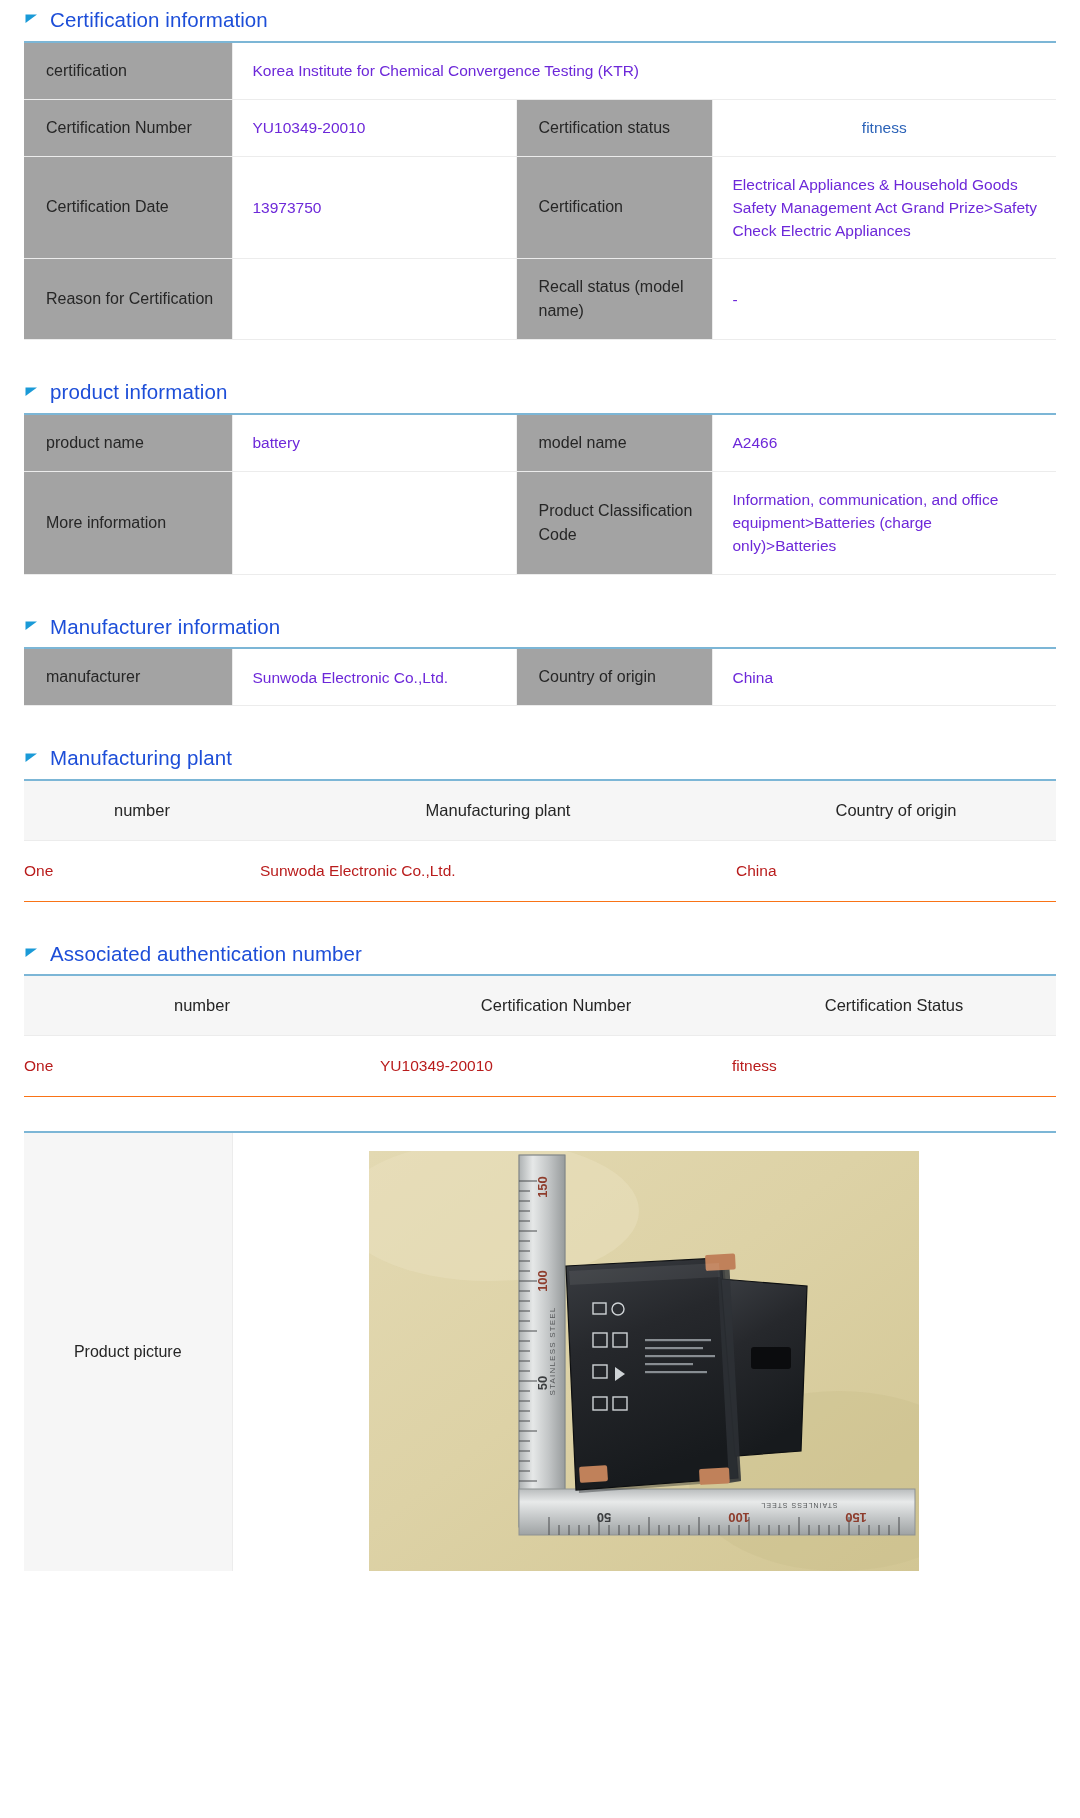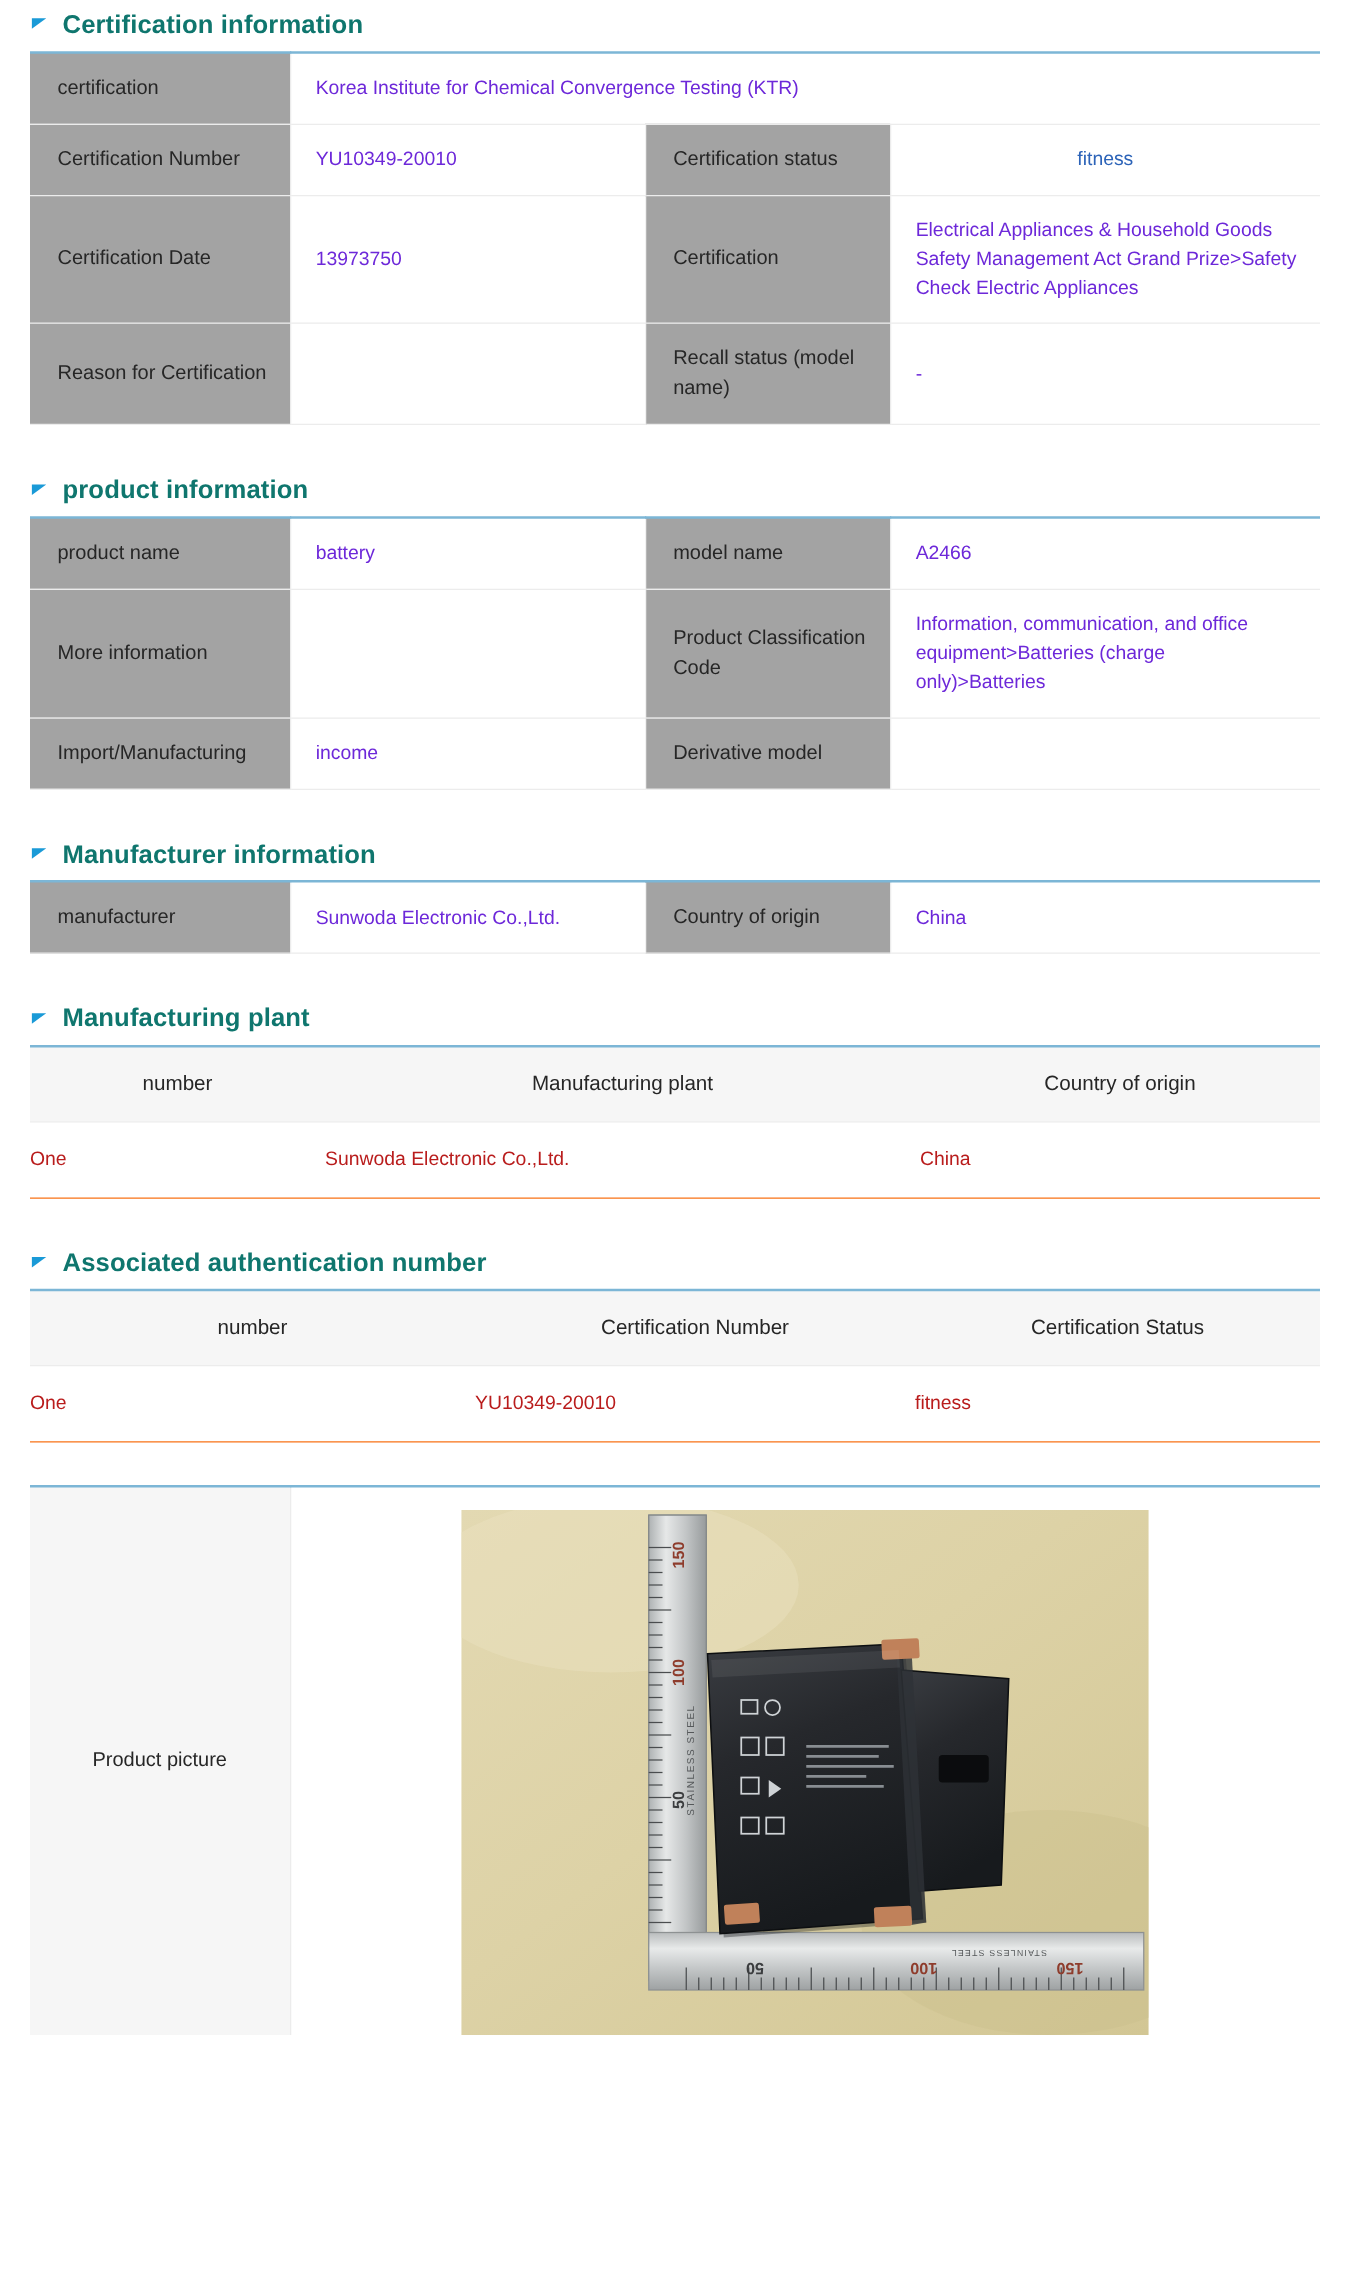--- a/index.html
+++ b/index.html
@@ -17,23 +17,23 @@
     display:flex;
     align-items:center;
     margin:0 0 8px 24px;
   }
   .flag-icon{
     width:16px;height:16px;margin-right:10px;display:block;flex:none;
     position:relative;top:1px;
   }
   .sec-title{
     font-size:20.5px;
-    color:#0f766e;
+    color:#1d4ed8;
     letter-spacing:.1px;
-    font-weight:700;
+    font-weight:400;
     line-height:1.2;
   }
 
   
   .tbl{
     width:1032px;
     margin:0 0 0 24px;
     border-collapse:collapse;
     border-top:2px solid #7cb6d6;
     table-layout:fixed;
@@ -155,26 +155,20 @@
         <td class="th-cell">product name</td>
         <td class="td-cell">battery</td>
         <td class="th-cell">model name</td>
         <td class="td-cell last">A2466</td>
       </tr>
       <tr>
         <td class="th-cell">More information</td>
         <td class="td-cell"></td>
         <td class="th-cell">Product Classification Code</td>
         <td class="td-cell last">Information, communication, and office equipment&gt;Batteries (charge only)&gt;Batteries</td>
-      </tr>
-      <tr>
-        <td class="th-cell">Import/Manufacturing</td>
-        <td class="td-cell">income</td>
-        <td class="th-cell">Derivative model</td>
-        <td class="td-cell last"></td>
       </tr>
     </tbody>
   </table>
 
   <div class="sec-gap"></div>
 
   <div class="sec-head">
     <svg class="flag-icon" viewBox="0 0 16 16">
       <path d="M1.5 1.5 L13 1.5 L1.5 10 Z" fill="#1a9ad7"></path>
     </svg>

